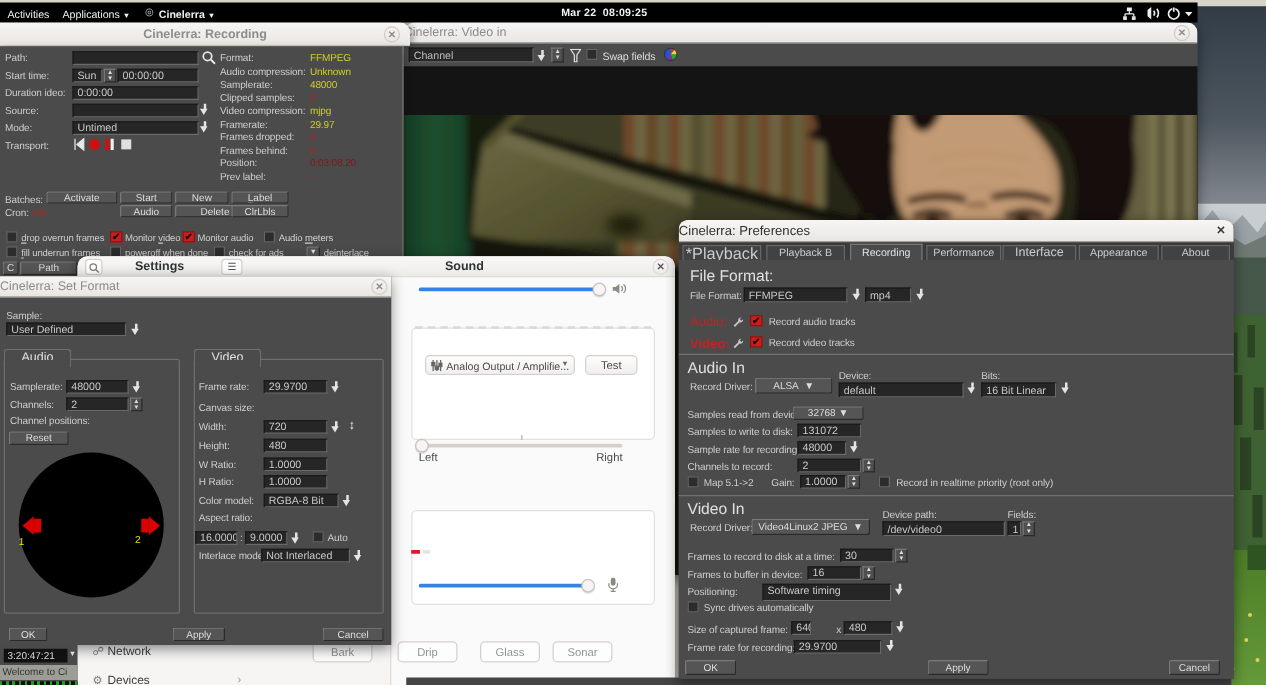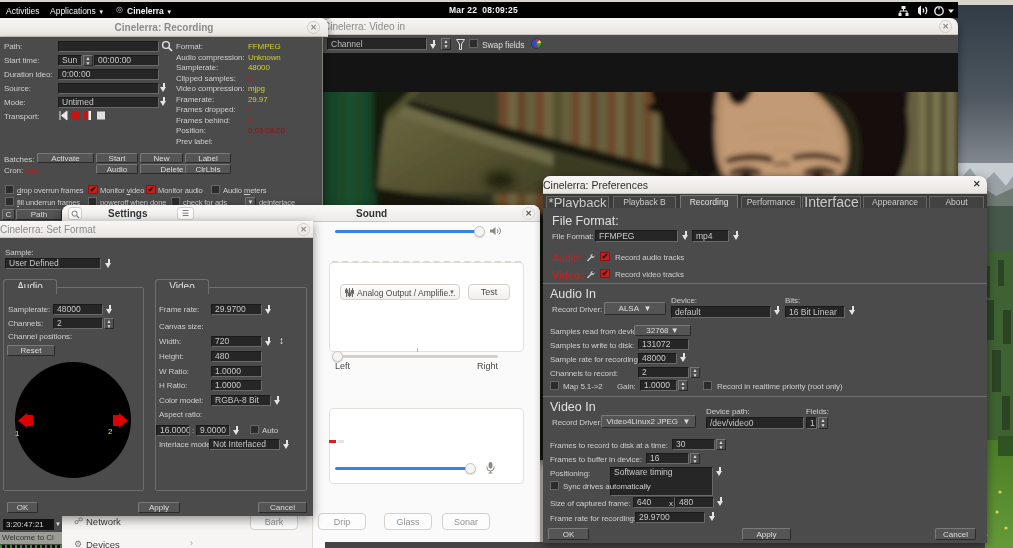--- a/index.html
+++ b/index.html
@@ -465,21 +465,21 @@
 <div class="abs" style="left:325px;top:542px;width:660px;height:6px;background:#454545;z-index:5"></div>
 
 <div class="win" style="left:543px;top:176px;width:444px;height:367px;background:#4b4b4b;border-radius:7px 7px 0 0;z-index:6">
  <div class="tbar" style="height:18px;font-size:10.5px;line-height:18px;color:#2f2f2f;border-radius:7px 7px 0 0">Cinelerra: Preferences</div>
  <div class="abs" style="left:430px;top:3px;color:#333;font-size:9px;font-weight:bold">✕</div>
  <div class="abs" style="left:0;top:18px;width:444px;height:14px;background:#3b3b3b"></div>
  <div class="abs" style="left:3px;top:20px;width:63px;height:12px;background:#424242;border:1px solid #666;border-bottom:none;color:#ccc;font-size:13px;text-align:center;line-height:11px">*Playback A</div>
  <div class="abs" style="left:70px;top:20px;width:63px;height:12px;background:#424242;border:1px solid #666;border-bottom:none;color:#ccc;font-size:8.5px;text-align:center;line-height:11px">Playback B</div>
  <div class="abs" style="left:137px;top:19px;width:58px;height:13px;background:#4b4b4b;border:1px solid #777;border-bottom:none;color:#e2e2e2;font-size:8.5px;text-align:center;line-height:12px">Recording</div>
  <div class="abs" style="left:198px;top:20px;width:60px;height:12px;background:#424242;border:1px solid #666;border-bottom:none;color:#ccc;font-size:8.5px;text-align:center;line-height:11px">Performance</div>
- <div class="abs" style="left:259px;top:20px;width:59px;height:12px;background:#424242;border:1px solid #666;border-bottom:none;color:#ccc;font-size:14px;text-align:center;line-height:11px">Interface</div>
+ <div class="abs" style="left:259px;top:20px;width:59px;height:12px;background:#424242;border:1px solid #666;border-bottom:none;color:#ccc;font-size:10px;text-align:center;line-height:11px">Interface</div>
  <div class="abs" style="left:320px;top:20px;width:64px;height:12px;background:#424242;border:1px solid #666;border-bottom:none;color:#ccc;font-size:8.5px;text-align:center;line-height:11px">Appearance</div>
  <div class="abs" style="left:386px;top:20px;width:55px;height:12px;background:#424242;border:1px solid #666;border-bottom:none;color:#ccc;font-size:8.5px;text-align:center;line-height:11px">About</div>
  <div class="abs" style="left:0;top:32px;width:444px;height:335px;background:#4b4b4b">
   <div class="abs" style="left:9px;top:6px;color:#e0e0e0;font-size:12.5px">File Format:</div>
   <div class="clab" style="left:9px;top:24px">File Format:</div>
   <div class="cfield" style="left:52px;top:22px;width:83px;height:12px;line-height:10px">FFMPEG</div>
   <div class="darr" style="left:139px;top:23px"></div>
   <div class="cfield" style="left:149px;top:22px;width:37px;height:12px;line-height:10px">mp4</div>
   <div class="darr" style="left:190px;top:23px"></div>
   <div class="abs" style="left:9px;top:44px;color:#c32222;font-size:10.5px;font-weight:normal">Audio:</div>
@@ -530,26 +530,26 @@
   <div class="clab" style="left:263px;top:199px">Fields:</div>
   <div class="cfield" style="left:263px;top:209px;width:11px;height:12px;line-height:10px">1</div>
   <div class="spin" style="left:275px;top:209px;height:12px">▲<br>▼</div>
   <div class="clab" style="left:7px;top:233px">Frames to record to disk at a time:</div>
   <div class="cfield" style="left:129px;top:231px;width:43px;height:11px;line-height:9px">30</div>
   <div class="spin" style="left:173px;top:231px;height:11px">▲<br>▼</div>
   <div class="clab" style="left:7px;top:247px">Frames to buffer in device:</div>
   <div class="cfield" style="left:103px;top:245px;width:43px;height:11px;line-height:9px">16</div>
   <div class="spin" style="left:147px;top:245px;height:11px">▲<br>▼</div>
   <div class="clab" style="left:7px;top:261px">Positioning:</div>
-  <div class="cfield" style="left:67px;top:259px;width:103px;height:29px;line-height:9px">Software timing</div>
+  <div class="cfield" style="left:67px;top:259px;width:103px;height:14px;line-height:9px">Software timing</div>
   <div class="darr" style="left:173px;top:259px"></div>
   <div class="ccb" style="left:7px;top:273px"></div>
   <div class="clab" style="left:20px;top:274px">Sync drives automatically</div>
   <div class="clab" style="left:7px;top:291px">Size of captured frame:</div>
-  <div class="cfield" style="left:90px;top:289px;width:42px;height:11px;line-height:9px">640</div>
+  <div class="cfield" style="left:90px;top:289px;width:16px;height:11px;line-height:9px">640</div>
   <div class="clab" style="left:126px;top:291px">x</div>
   <div class="cfield" style="left:132px;top:289px;width:39px;height:11px;line-height:9px">480</div>
   <div class="darr" style="left:174px;top:289px"></div>
   <div class="clab" style="left:7px;top:306px">Frame rate for recording:</div>
   <div class="cfield" style="left:92px;top:304px;width:70px;height:11px;line-height:9px">29.9700</div>
   <div class="darr" style="left:166px;top:304px"></div>
   <div class="cbtn" style="left:5px;top:320px;width:41px;height:12px;line-height:11px">OK</div>
   <div class="cbtn" style="left:199px;top:320px;width:49px;height:12px;line-height:11px">Apply</div>
   <div class="cbtn" style="left:392px;top:320px;width:41px;height:12px;line-height:11px">Cancel</div>
  </div>

